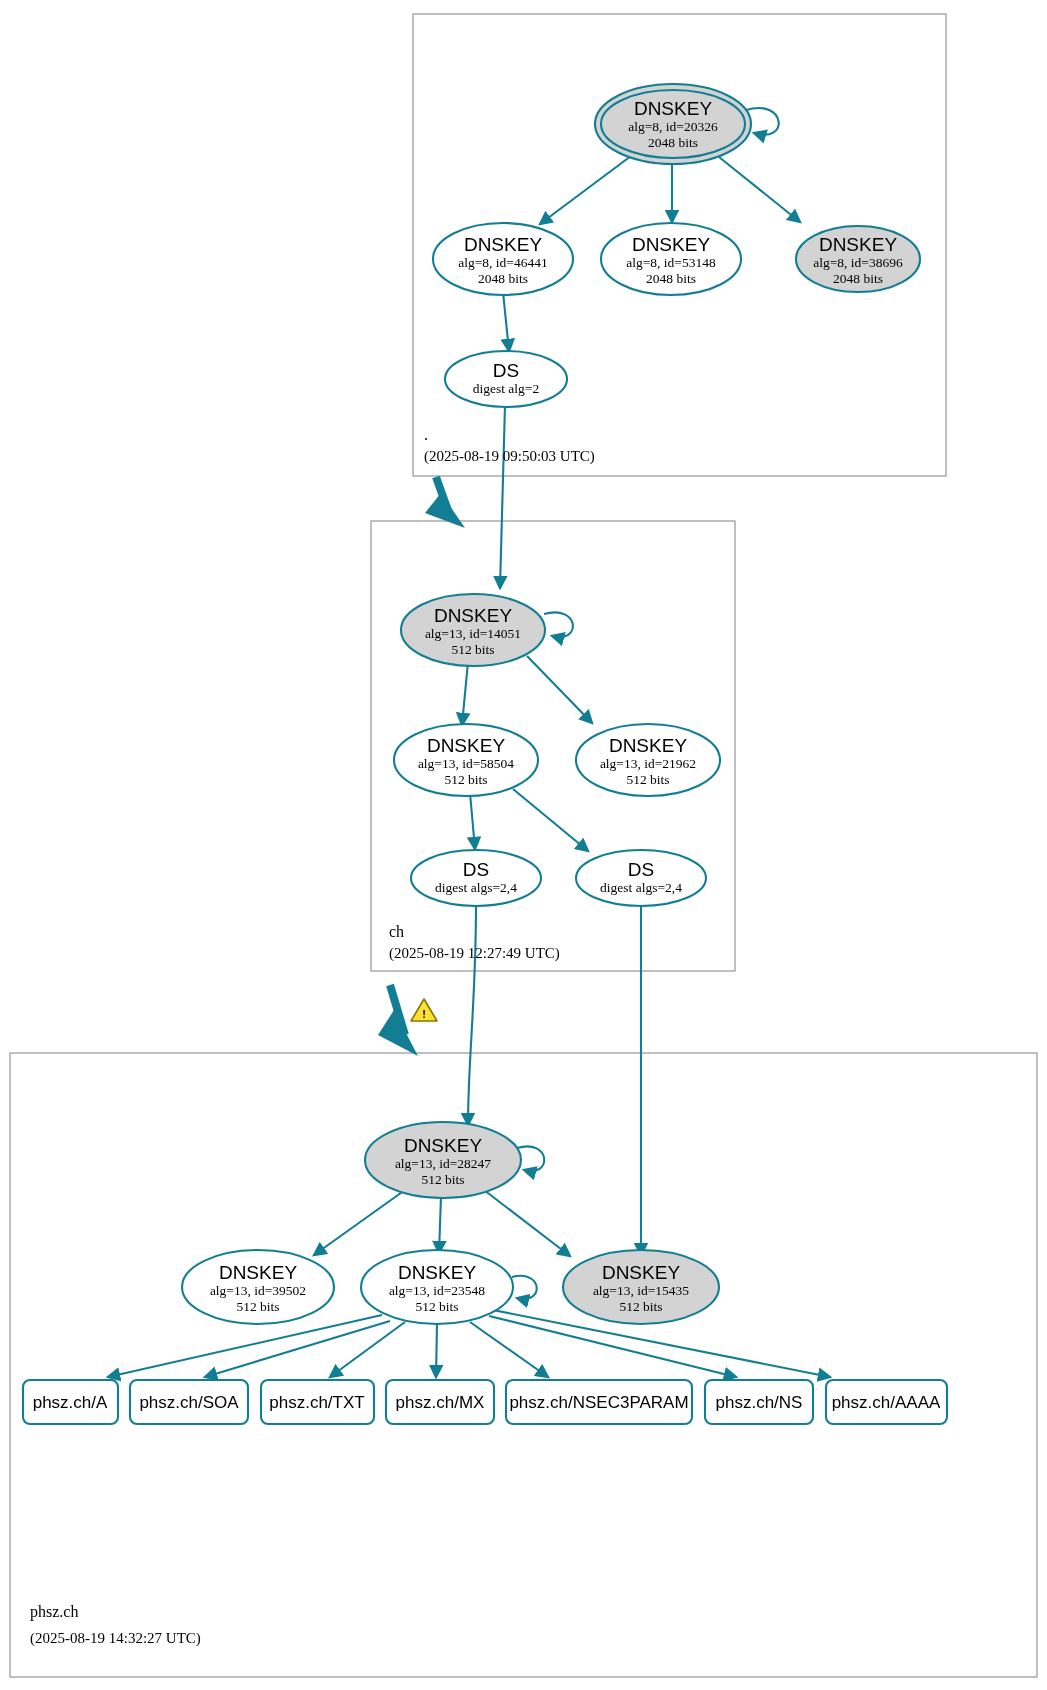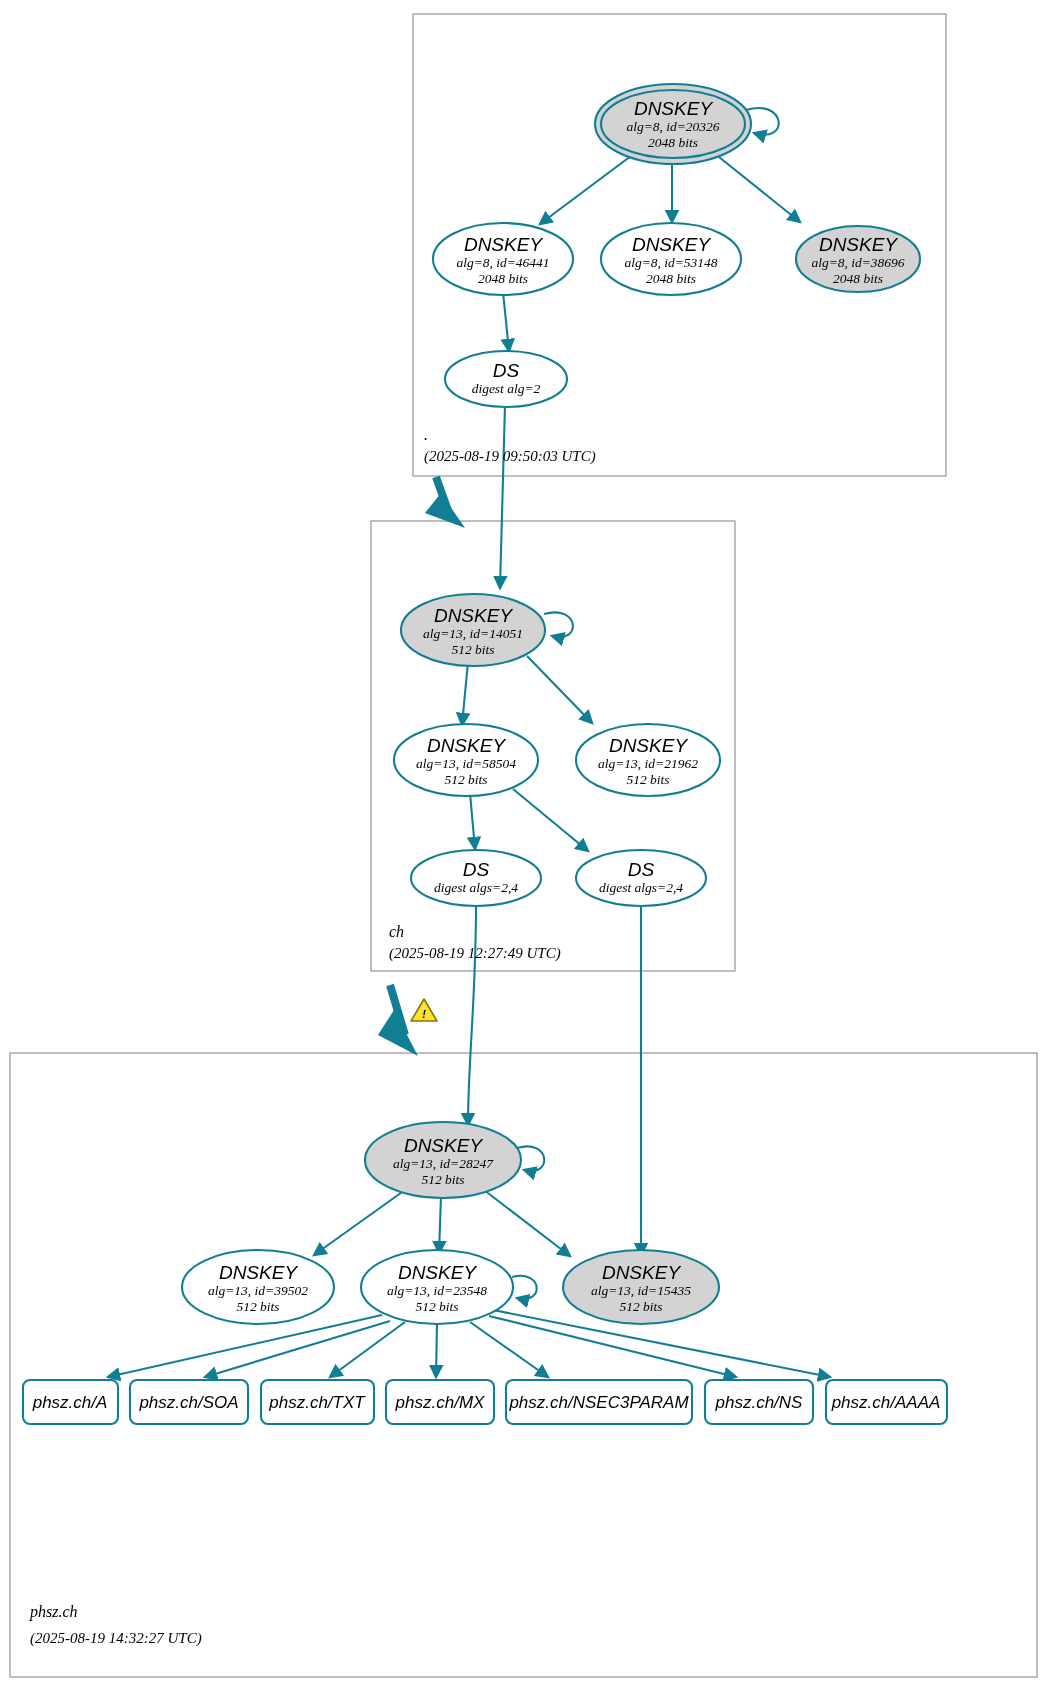--- a/index.html
+++ b/index.html
@@ -12,21 +12,20 @@
     width: 1047px;
     height: 1690px;
     position: relative;
     overflow: hidden;
   }
   #diagram-root {
     position: absolute;
     top: 0; left: 0;
     width: 1047px;
     height: 1336px;
-    font-style: italic;
   }
   svg { display: block; }
 
   .zone-box {
     fill: none;
     stroke: #808080;
     stroke-width: 1;
   }
   .edge {
     fill: none;

